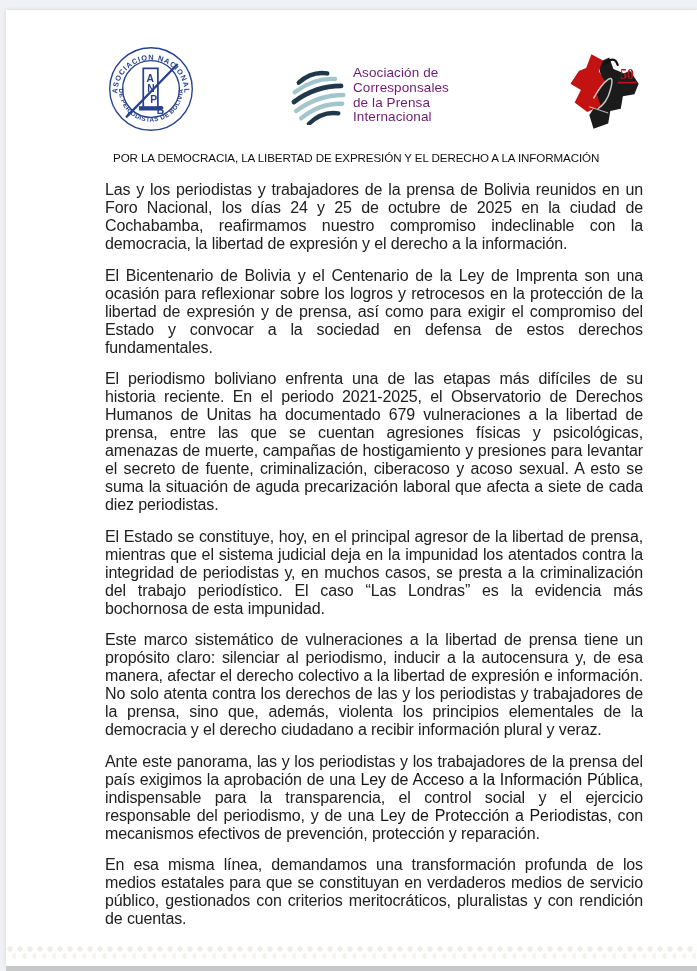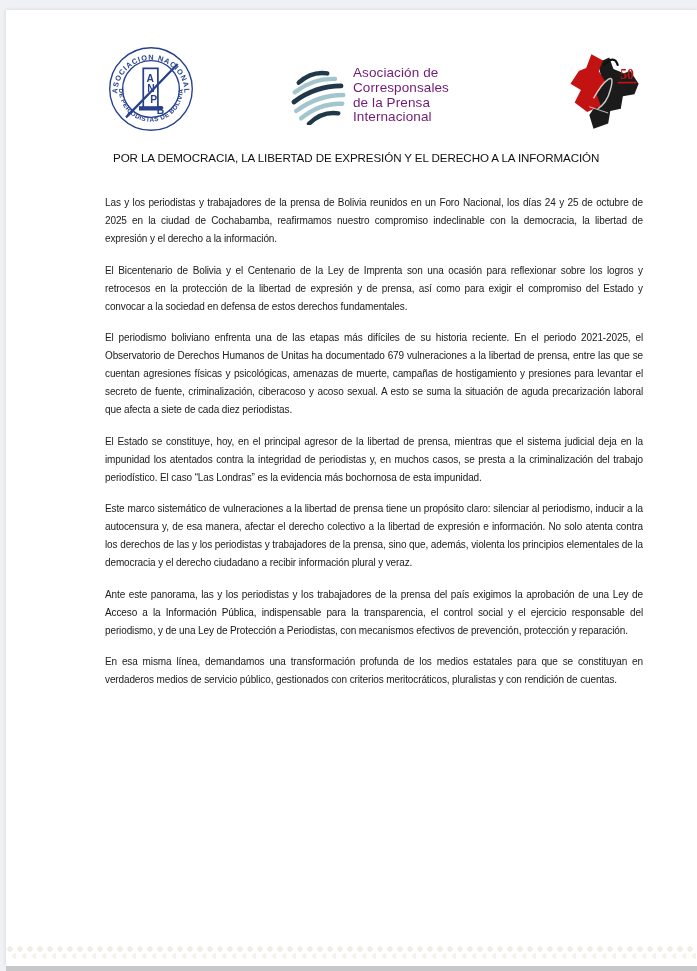--- a/index.html
+++ b/index.html
@@ -23,22 +23,22 @@
   }
   .logo-bolivia{position:absolute;left:556px;top:38px;width:84px;height:86px;}
   
   .doc-title{
     position:absolute;left:99px;top:141px;width:540px;
     font-size:11.6px;font-weight:normal;color:#101010;letter-spacing:-0.1px;
     white-space:nowrap;
     margin-left:8px;
   }
   .doc-body{
-    position:absolute;left:99px;top:184px;width:538px;
-    font-size:10px;line-height:18px;color:#202020;
+    position:absolute;left:99px;top:171px;width:538px;
+    font-size:16px;line-height:18px;color:#202020;
     letter-spacing:-0.12px;
     text-align:justify;
   }
   .doc-body p{margin:0 0 13.5px 0;}
   .doc-body b{font-weight:normal;color:#151515;}
   
   .deco-band{
     position:absolute;left:0;bottom:6px;width:691px;height:15px;
     background-image:
       radial-gradient(circle at 4px 4px, rgba(210,193,158,.40) 2.4px, rgba(210,193,158,0) 3px),

